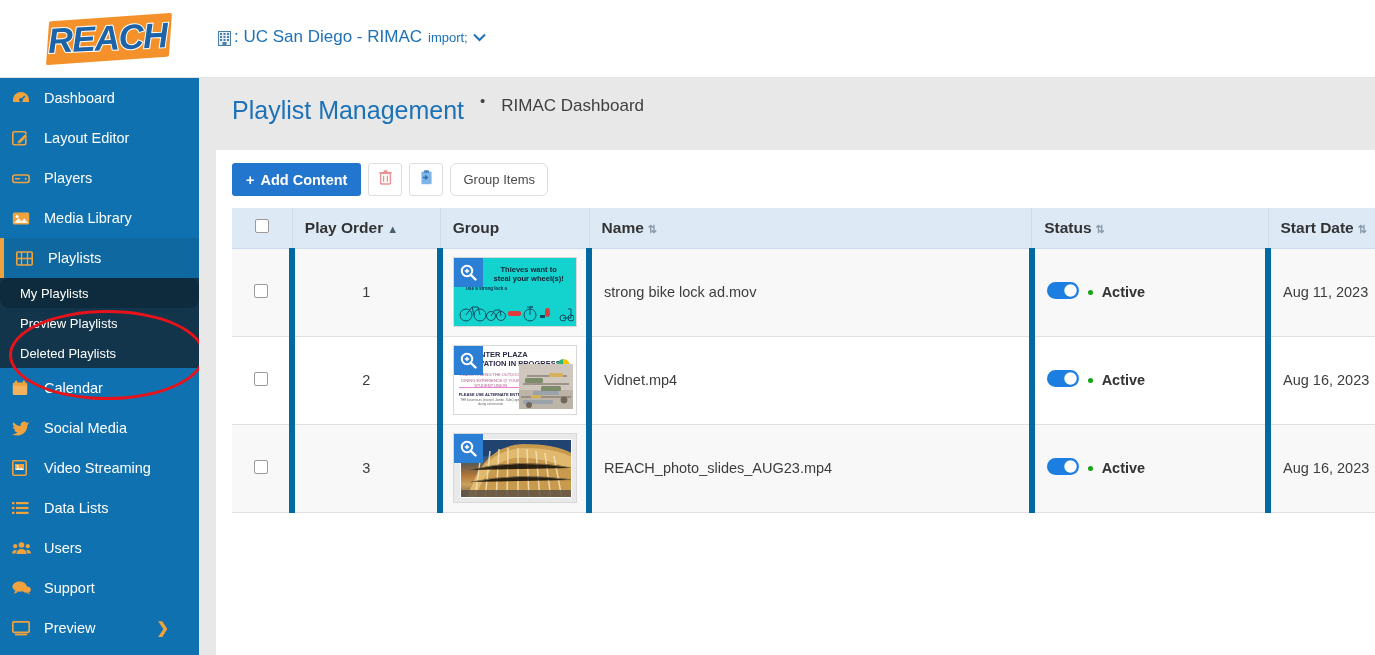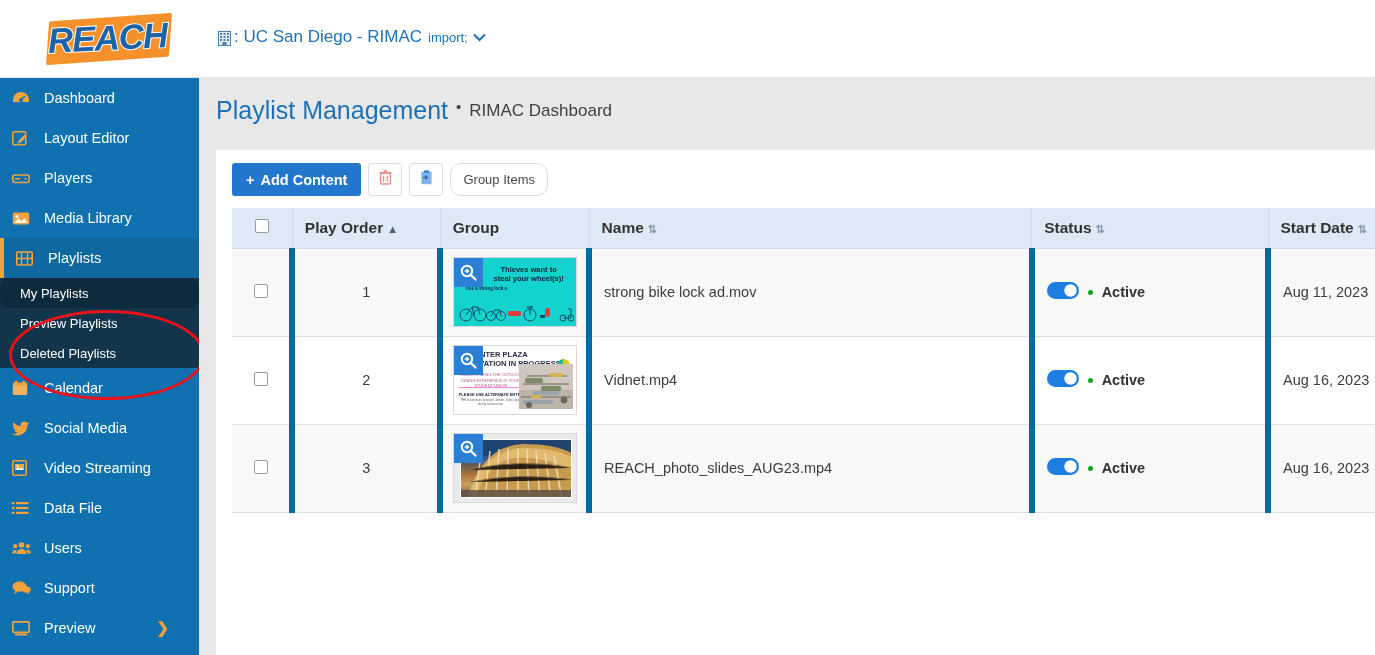--- a/index.html
+++ b/index.html
@@ -83,22 +83,22 @@
     color: #f0a23c; font-weight: bold; font-size: 15px;
   }
 
   
   .main {
     position: absolute; left: 199px; top: 78px;
     width: 1176px; height: 577px;
     background: #e8e8e8;
   }
   .page-head {
-    position: absolute; left: 17px; top: 18px;
-    display: flex; align-items: center; gap: 8px;
+    position: absolute; left: 33px; top: 18px;
+    display: flex; align-items: flex-start; gap: 16px;
   }
   .page-title { color: #1c71b8; font-size: 25px; font-weight: 400; }
   .dot-sep { color: #444; font-size: 15px; position: relative; top: -4px; }
   .sub-title { color: #404040; font-size: 17px; }
 
   .panel {
     position: absolute; left: 17px; top: 72px;
     width: 1176px; height: 505px;
     background: #ffffff;
   }
@@ -116,21 +116,21 @@
     border: none; border-radius: 3px; cursor: pointer;
   }
   .btn-icon {
     width: 34px; height: 33px;
     background: #fff; border: 1px solid #dddddd; border-radius: 3px;
     display: flex; align-items: center; justify-content: center;
     cursor: pointer;
   }
   .btn-group {
     height: 33px; padding: 0 12px;
-    background: #fff; border: 1px solid #dddddd; border-radius: 11px;
+    background: #fff; border: 1px solid #dddddd; border-radius: 6px;
     color: #4a4a4a; font-size: 13px;
     display: flex; align-items: center; cursor: pointer;
   }
 
   
   .tbl-wrap { position: absolute; left: 16px; top: 58px; width: 1160px; overflow: hidden; }
   table { border-collapse: collapse; width: 1200px; table-layout: fixed; }
   thead th {
     background: #ddeaf6; color: #333;
     font-size: 15.5px; font-weight: bold;
@@ -359,21 +359,21 @@
             <g fill="#f0a23c">
               <rect x="4" y="1" width="12.5" height="2.2"></rect>
               <rect x="4" y="5.9" width="12.5" height="2.2"></rect>
               <rect x="4" y="10.8" width="12.5" height="2.2"></rect>
               <rect x="0" y="1" width="2.4" height="2.2"></rect>
               <rect x="0" y="5.9" width="2.4" height="2.2"></rect>
               <rect x="0" y="10.8" width="2.4" height="2.2"></rect>
             </g>
           </svg>
       </span>
-      <span>Data File</span>
+      <span>Data Lists</span>
     </div>
 
     <div class="nav-item">
       <span class="ico">
         <svg width="19" height="14" viewBox="0 0 19 14">
             <g fill="#f0a23c">
               <circle cx="9.5" cy="4" r="2.8"></circle>
               <path d="M4.4 13c0-3 2.3-5 5.1-5s5.1 2 5.1 5z"></path>
               <circle cx="3.2" cy="5.2" r="2.1"></circle>
               <path d="M0 12.6c0-2.2 1.4-3.7 3.2-3.7 .7 0 1.3.2 1.8.5-.9 1-1.4 2-1.5 3.2z"></path>

